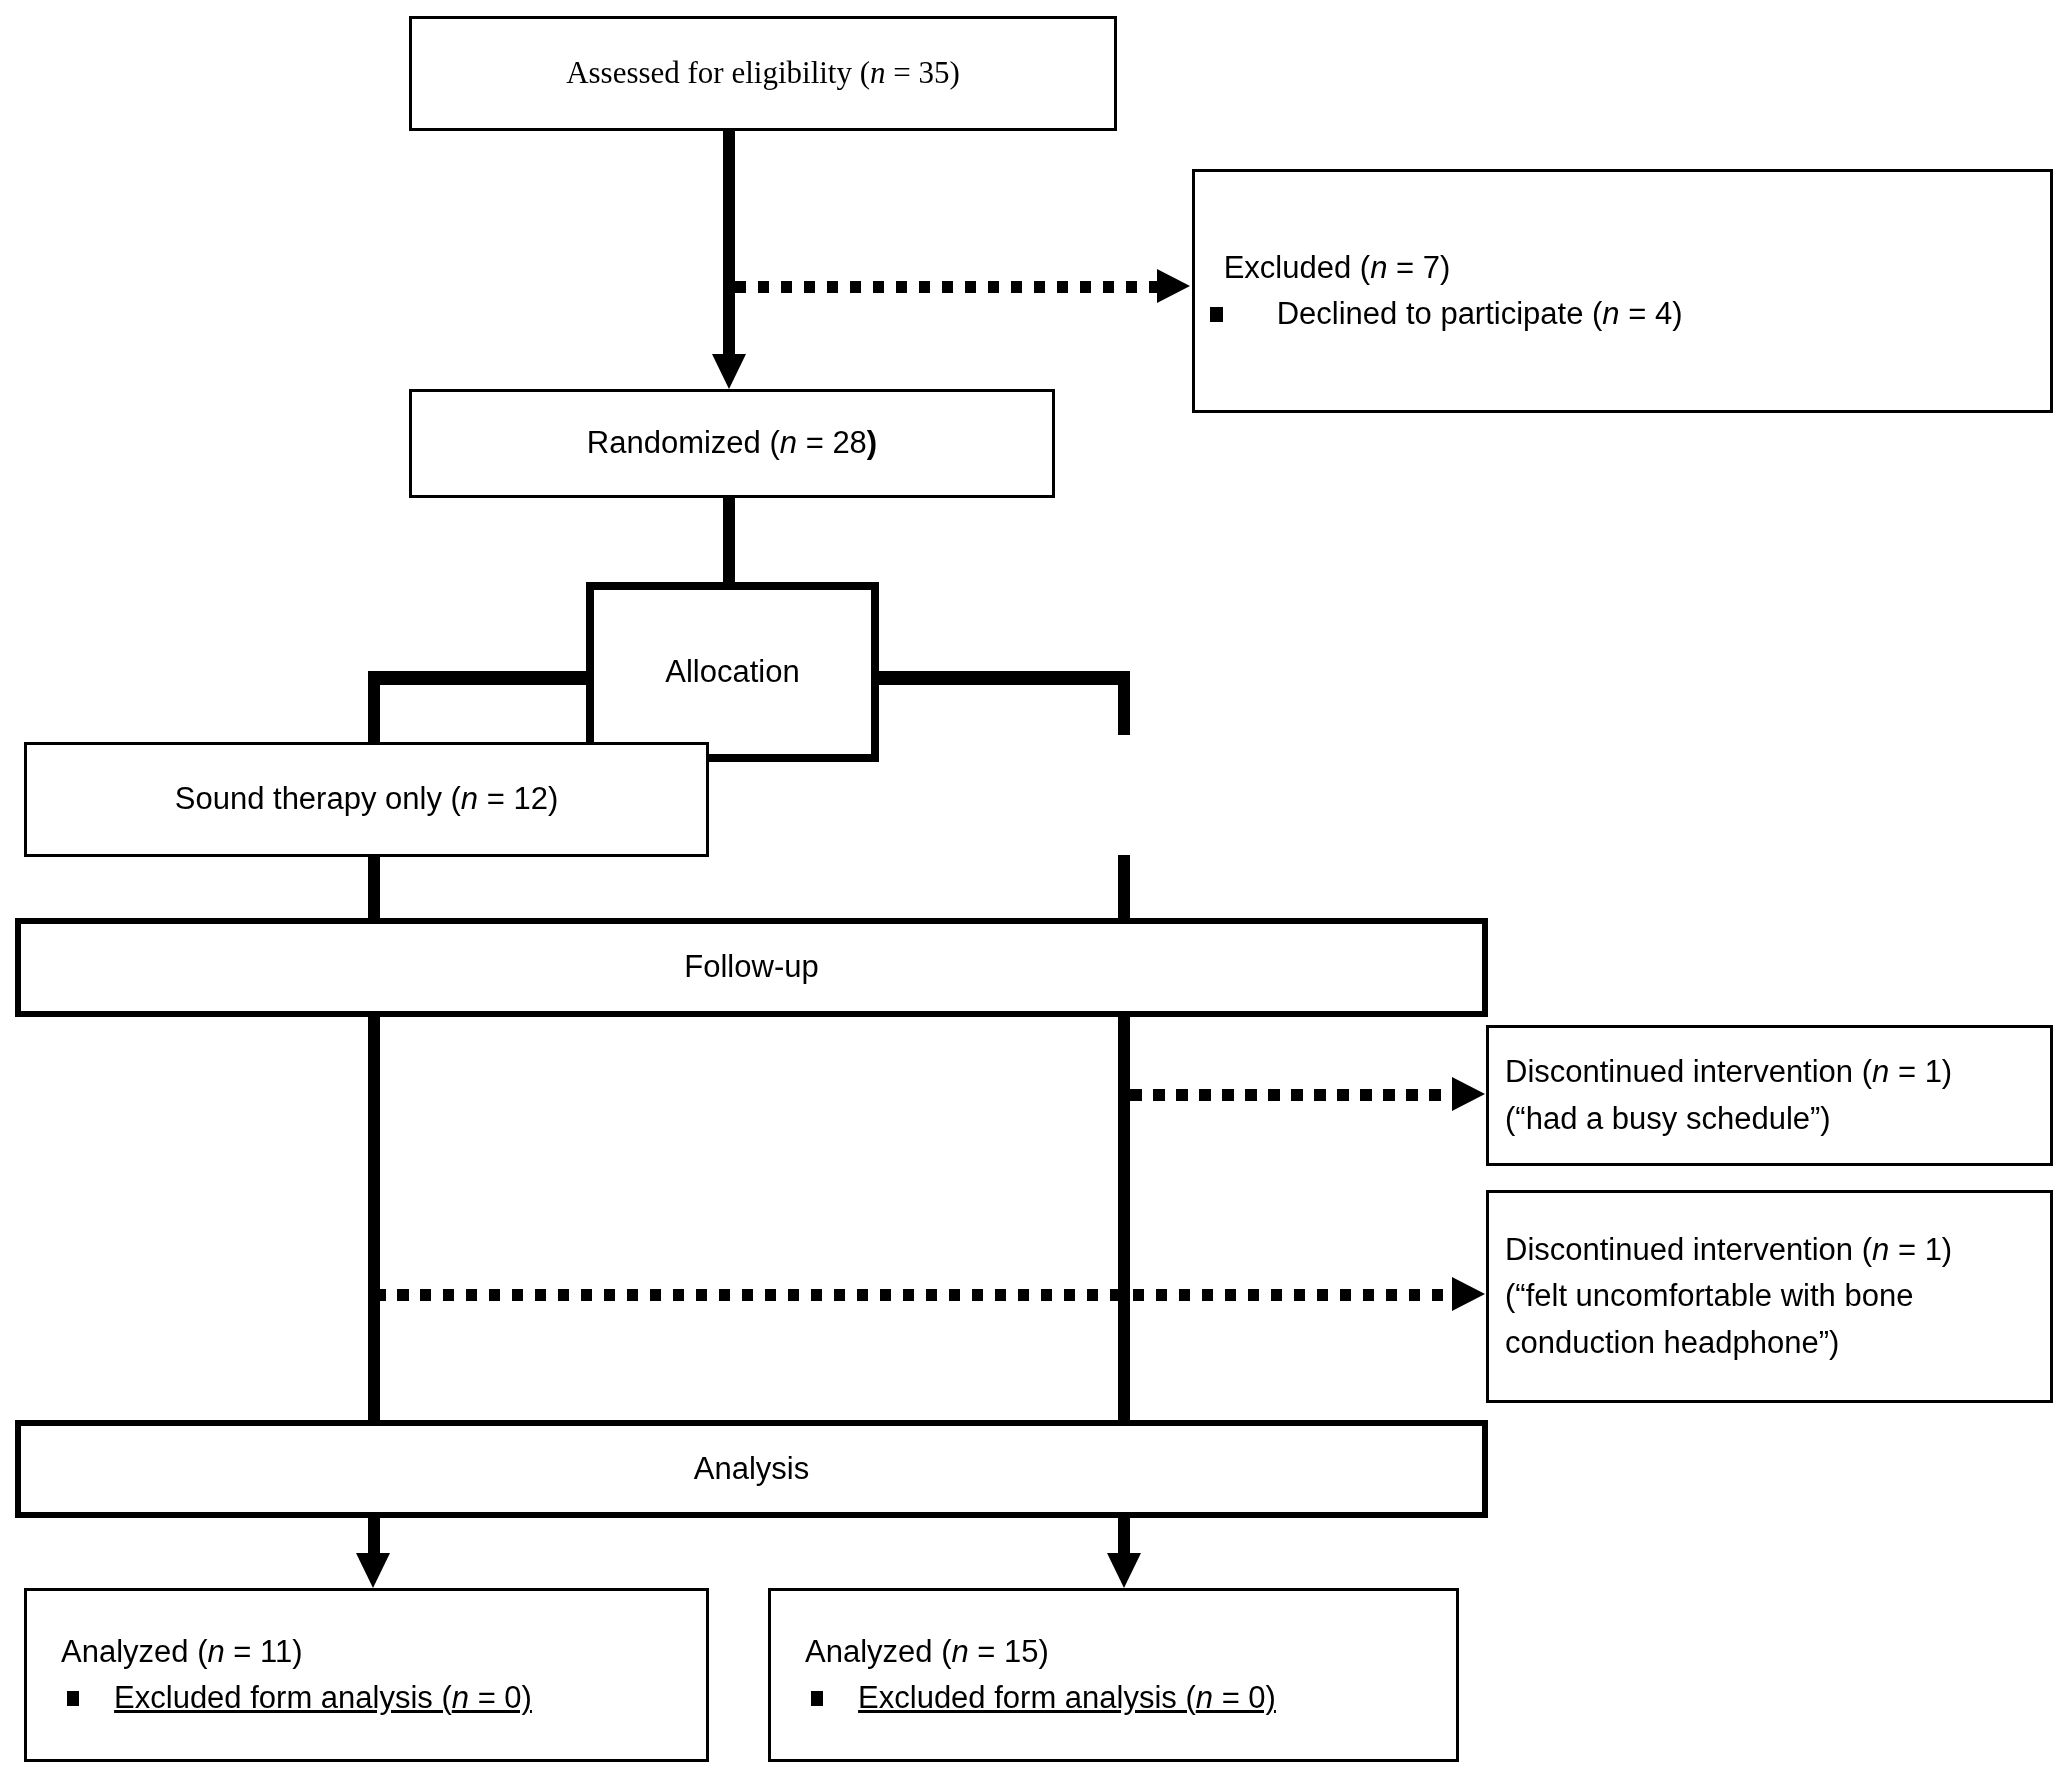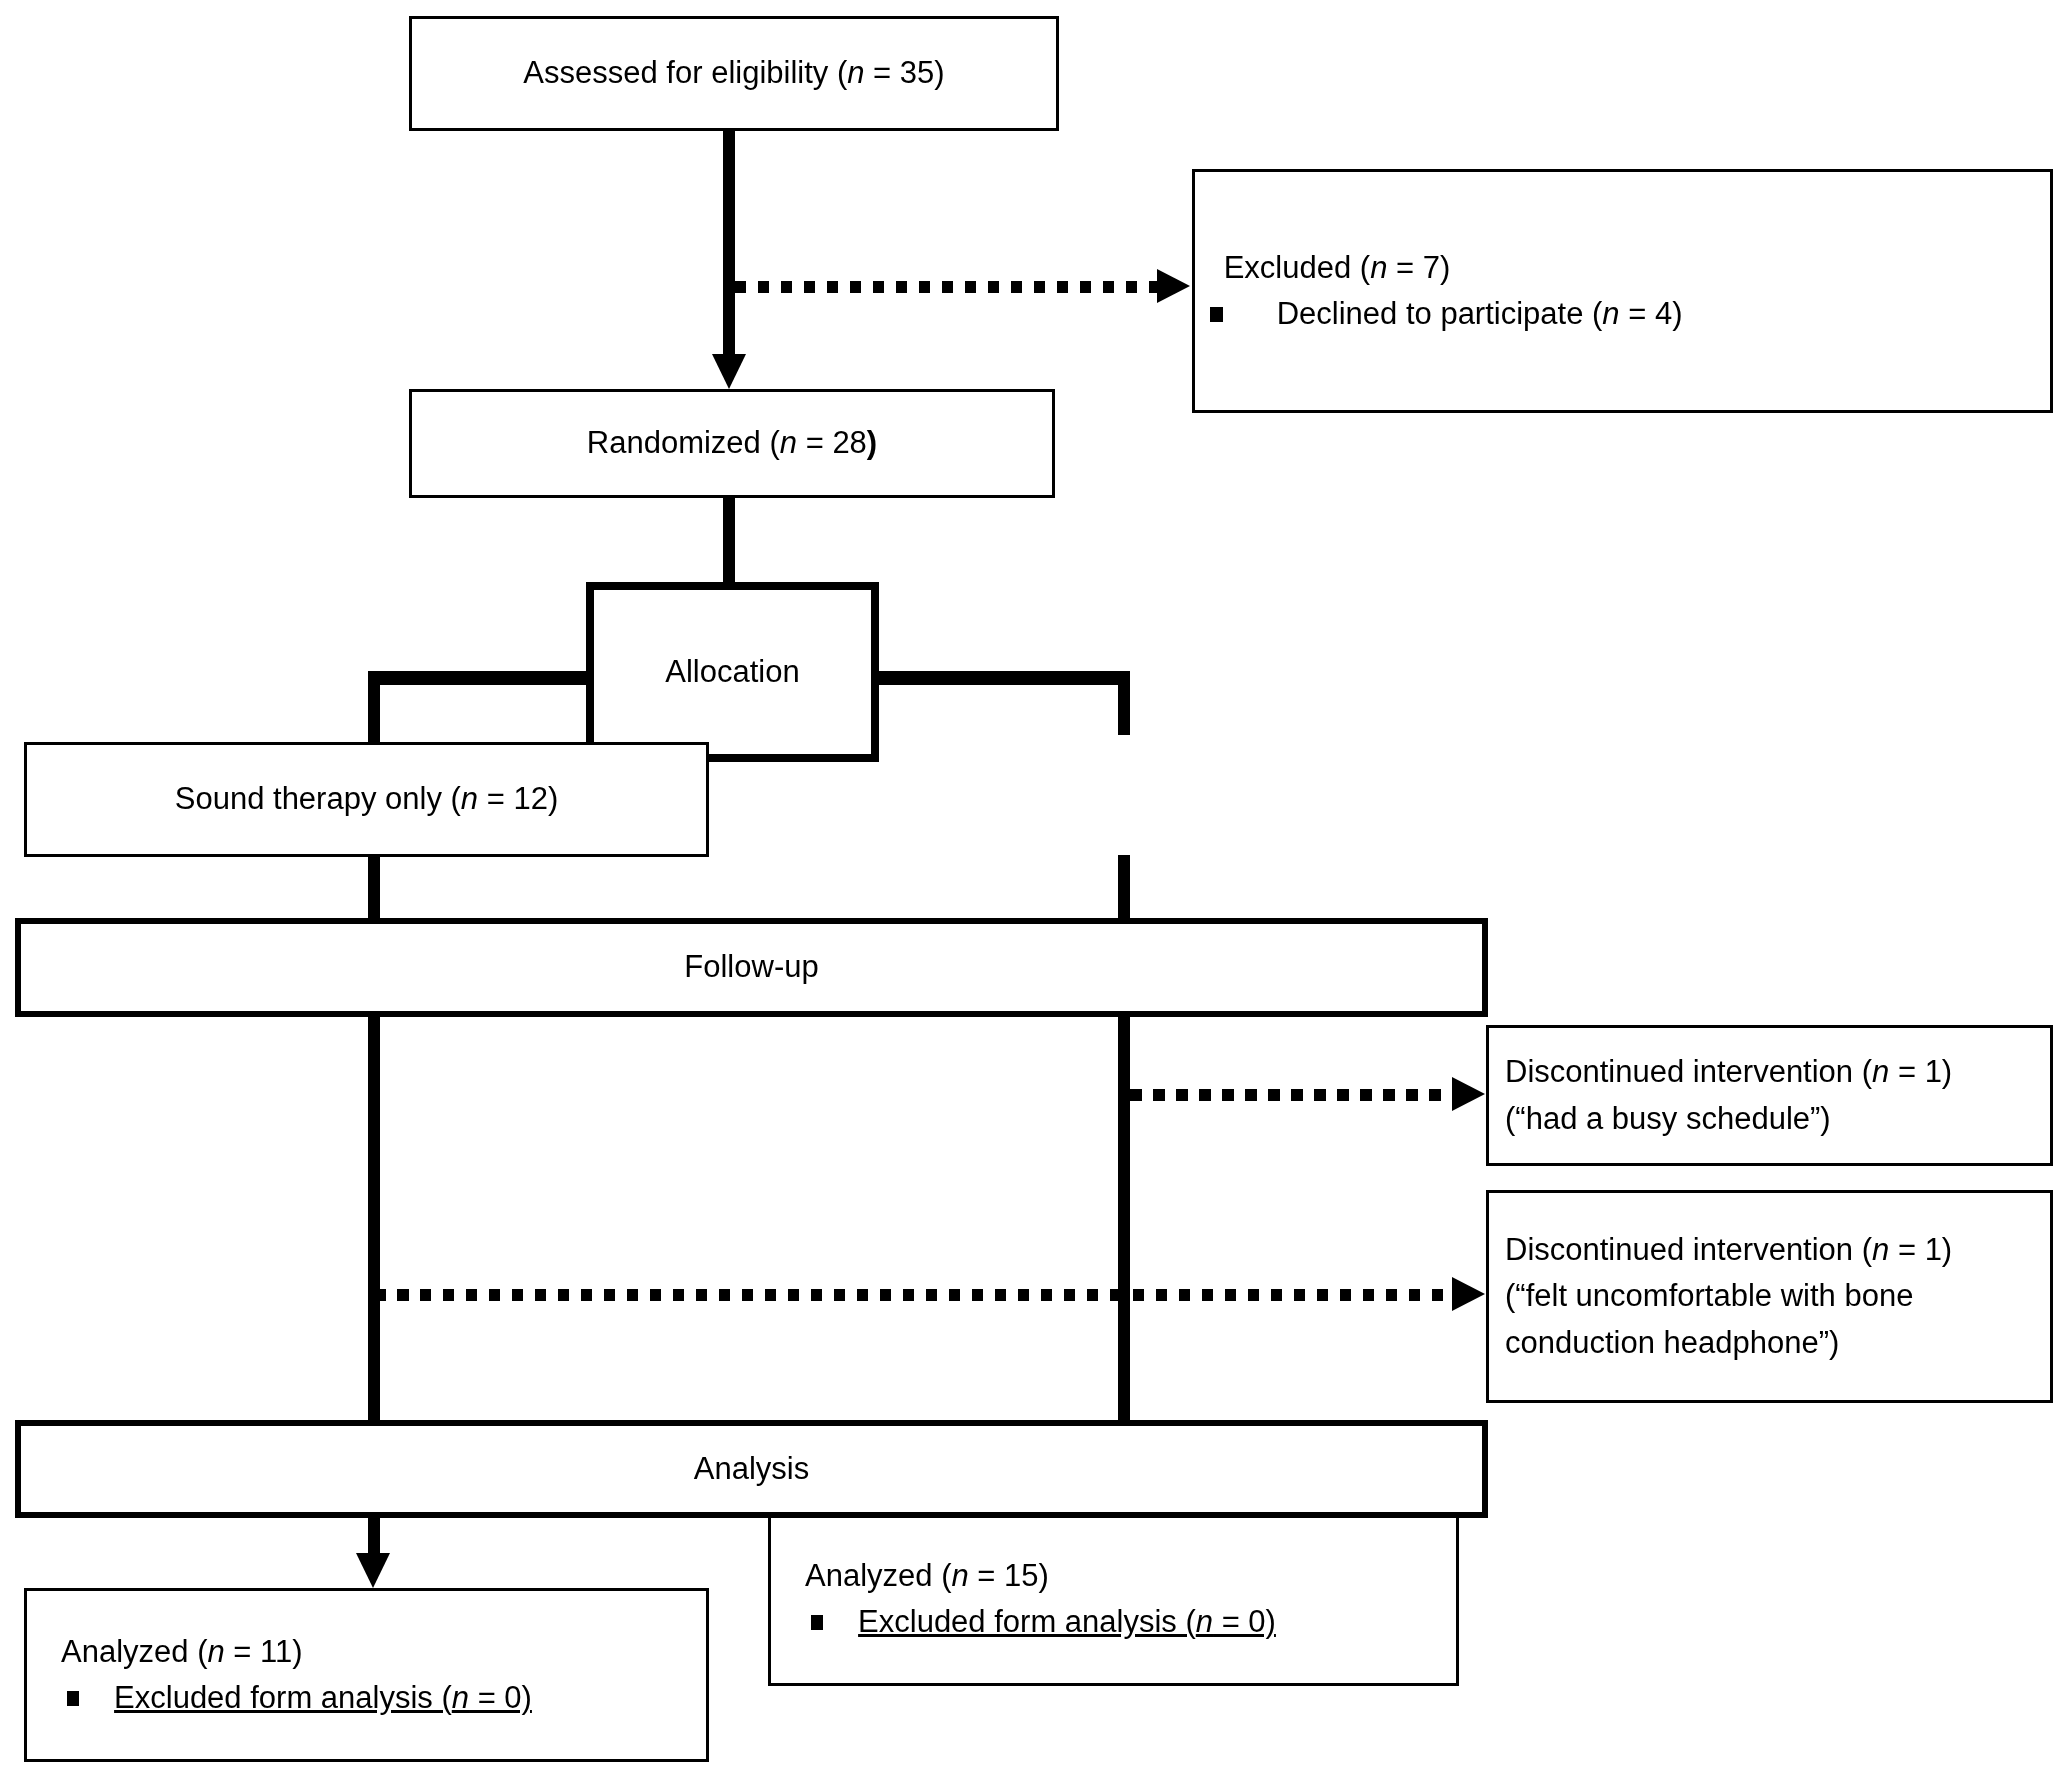--- a/index.html
+++ b/index.html
@@ -95,21 +95,21 @@
   <div class="arrow-right" style="left:1452px; top:1077px;"></div>
 
   <div class="dotted" style="left:374px; top:1289px; width:1079px;"></div>
   <div class="arrow-right" style="left:1452px; top:1277px;"></div>
 
   <div class="line" style="left:368px; top:1518px; width:11.5px; height:38px;"></div>
   <div class="arrow-down" style="left:356px; top:1553px;"></div>
   <div class="line" style="left:1118px; top:1518px; width:11.5px; height:38px;"></div>
   <div class="arrow-down" style="left:1107px; top:1553px;"></div>
 
-  <div class="box center" style="left:409px; top:16px; width:650px; height:115px;">
+  <div class="box center" style="left:409px; top:16px; width:708px; height:115px;font-family:Liberation Serif, serif;">
     <span>Assessed for eligibility (<i>n</i> = 35)</span>
   </div>
 
   <div class="box pad-left" style="left:1192px; top:169px; width:861px; height:244px;">
     <div class="heading-indent">Excluded (<i>n</i> = 7)</div>
     <div class="bullet-row">
       <span class="bullet"></span>
       <div class="bullet-text">Declined to participate (<i>n</i> = 4)</div>
     </div>
   </div>
@@ -144,21 +144,21 @@
   </div>
 
   <div class="box analyzed-pad" style="left:24px; top:1588px; width:685px; height:174px;">
     <div>Analyzed (<i>n</i> = 11)</div>
     <div class="bullet-row">
       <span class="bullet"></span>
       <div class="bullet-text">Excluded form analysis (<i>n</i> = 0)</div>
     </div>
   </div>
 
-  <div class="box analyzed-pad" style="left:768px; top:1512px; width:691px; height:174px;">
+  <div class="box analyzed-pad" style="left:768px; top:1588px; width:691px; height:174px;">
     <div>Analyzed (<i>n</i> = 15)</div>
     <div class="bullet-row">
       <span class="bullet"></span>
       <div class="bullet-text">Excluded form analysis (<i>n</i> = 0)</div>
     </div>
   </div>
 
 </div>
 
 

